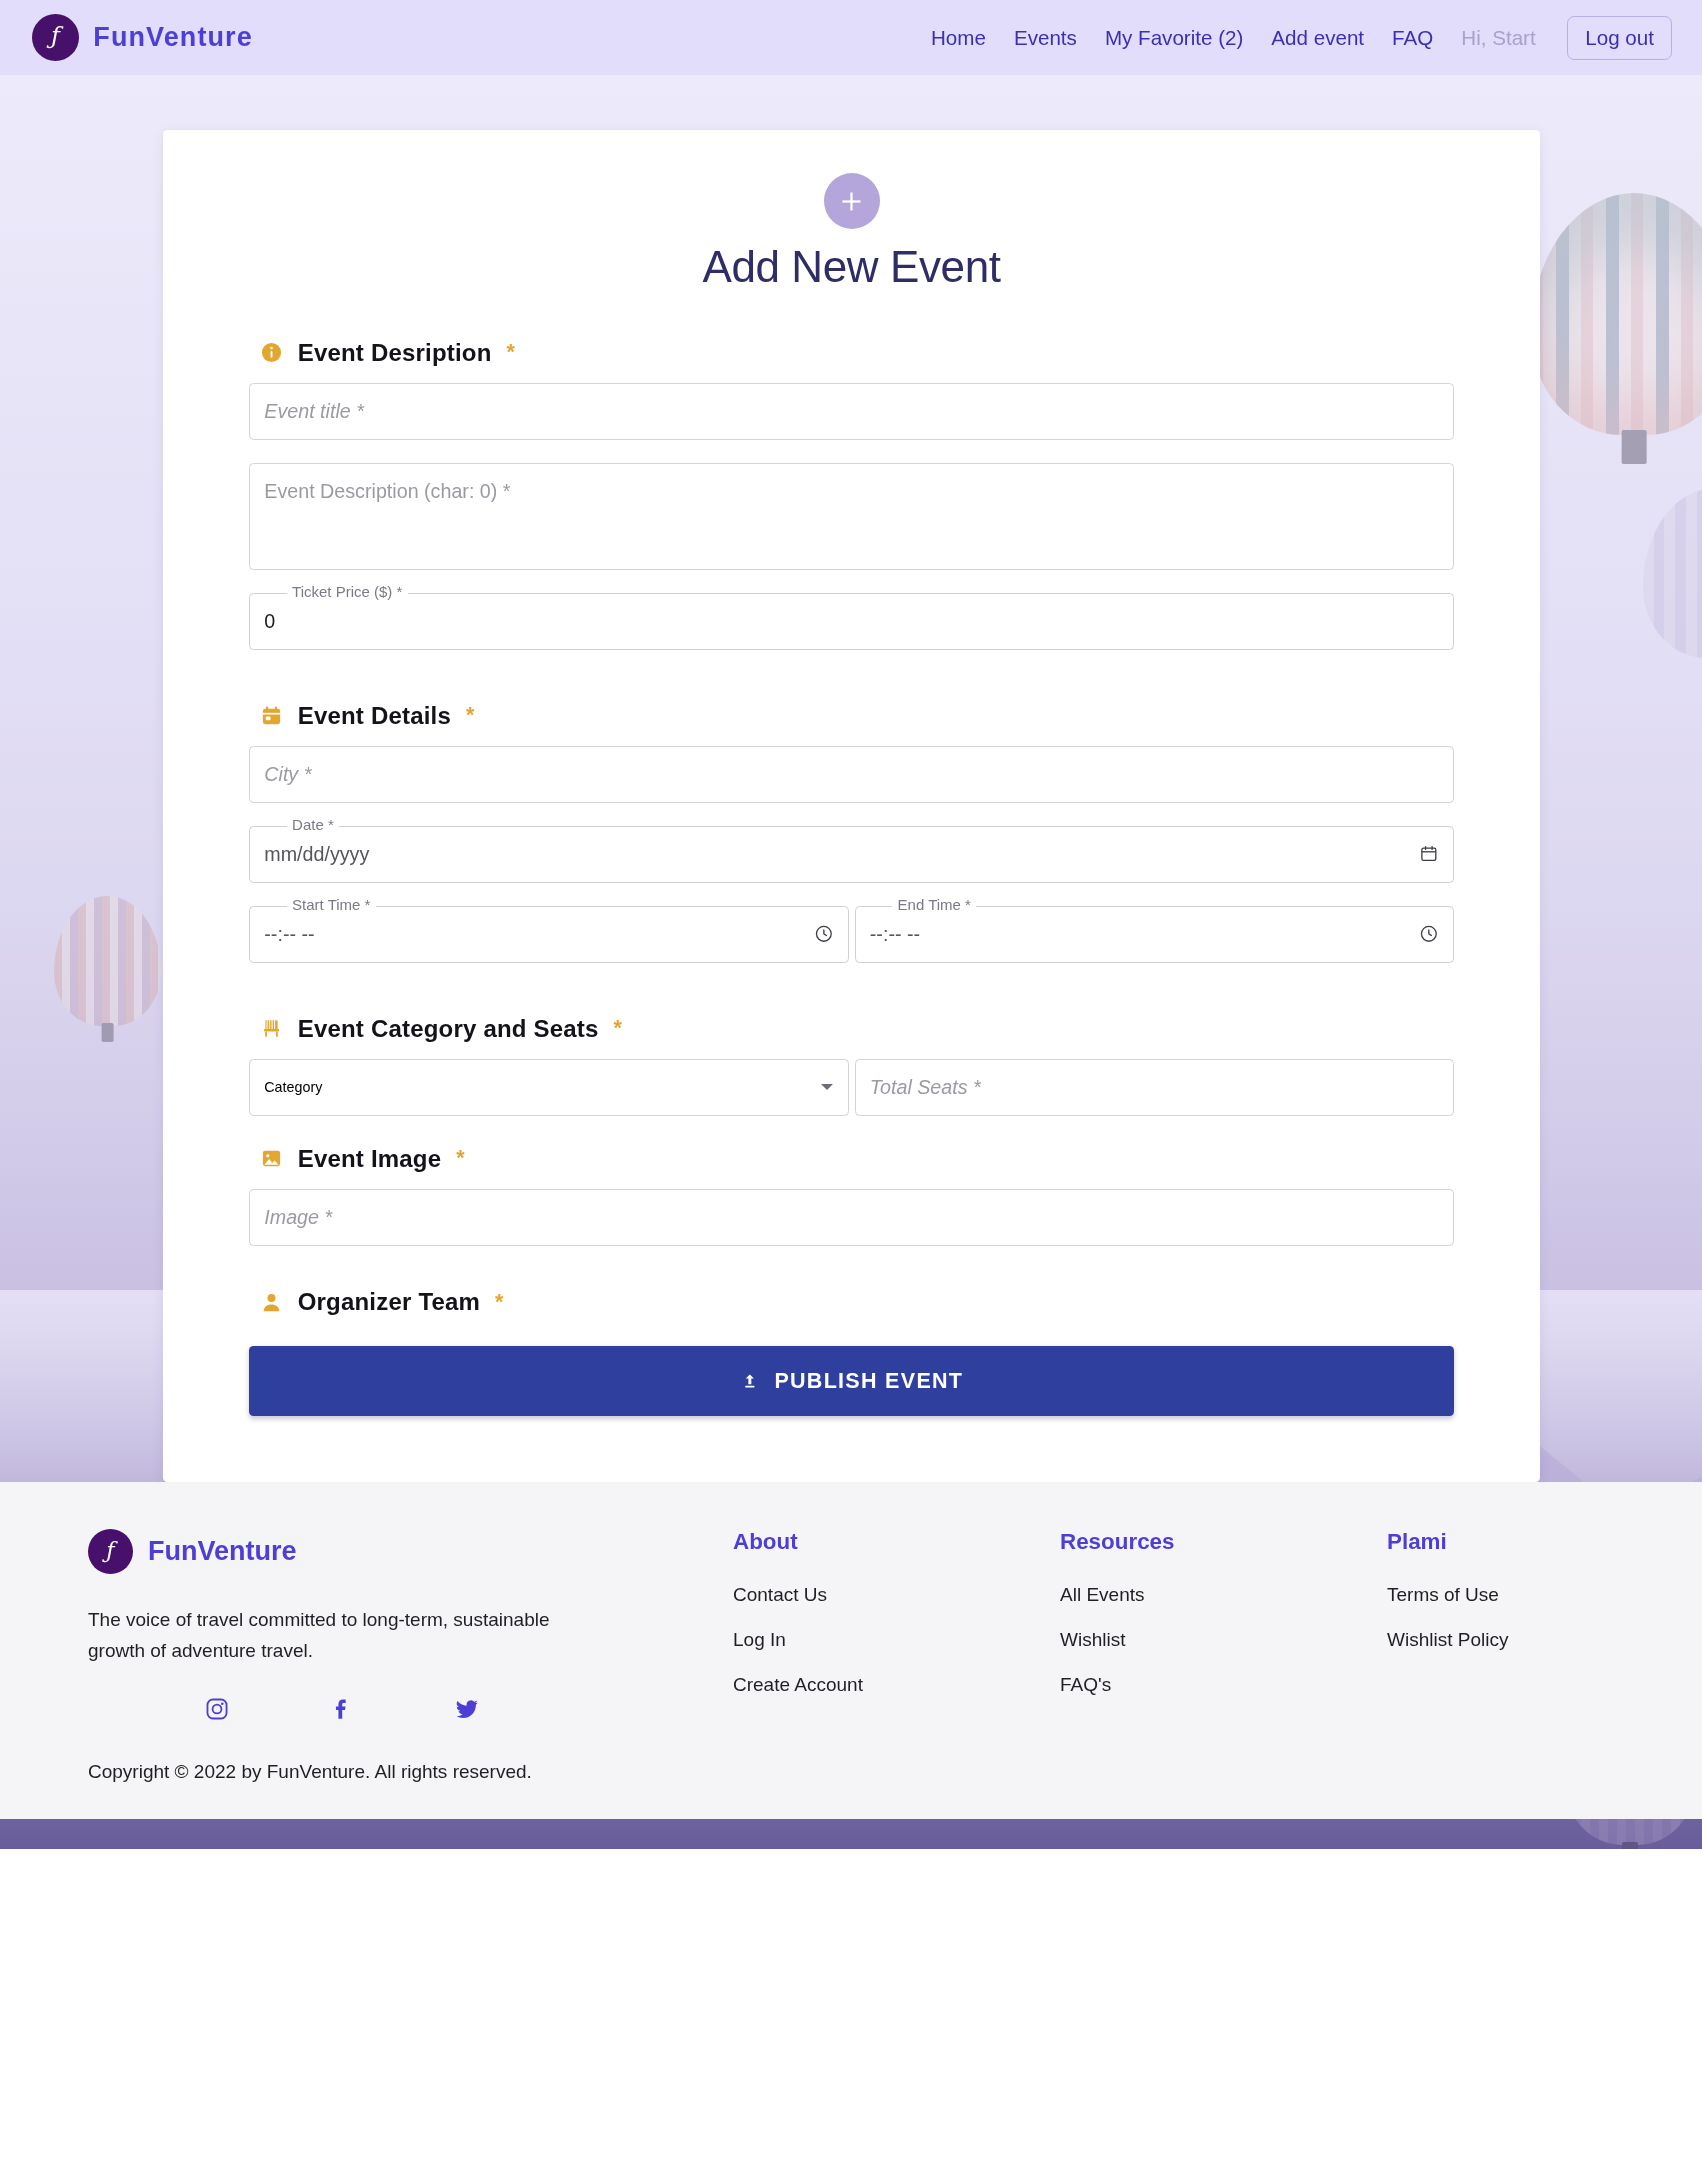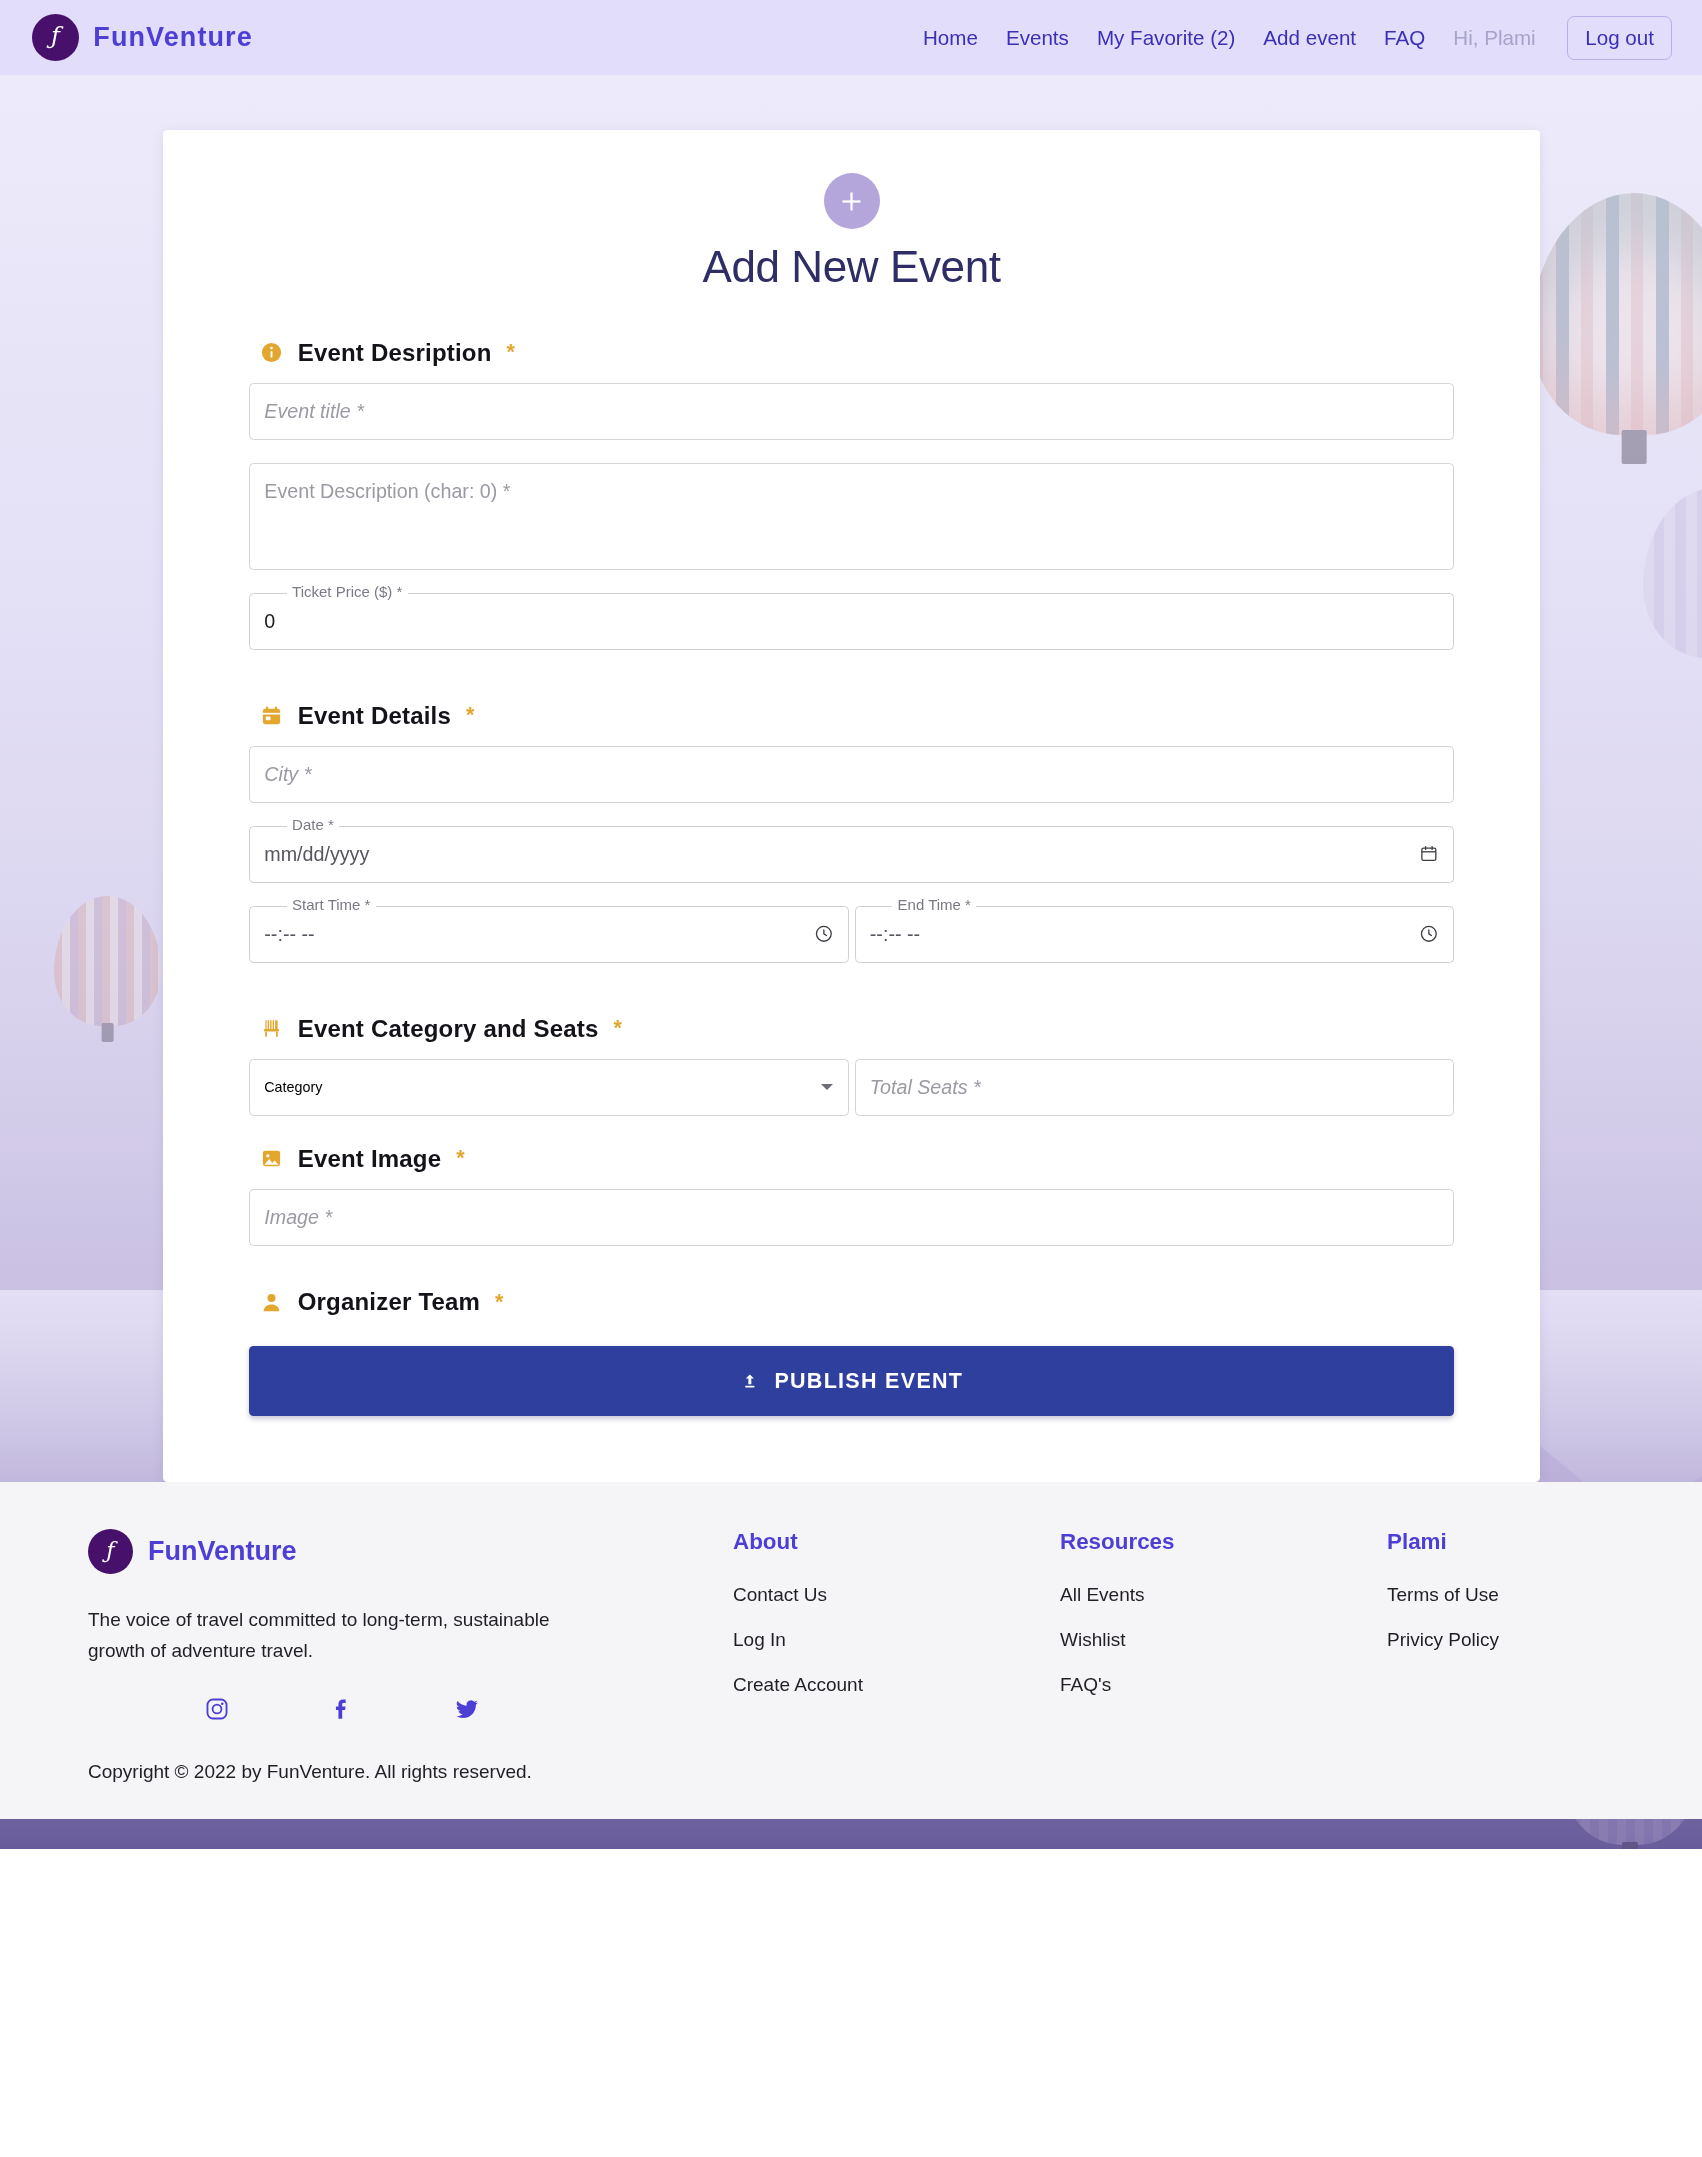--- a/index.html
+++ b/index.html
@@ -405,21 +405,21 @@
     <div class="brand">
       <div class="brand-mark">ƒ</div>
       <div class="brand-name">FunVenture</div>
     </div>
     <div class="nav-right">
       <a class="nav-link">Home</a>
       <a class="nav-link">Events</a>
       <a class="nav-link">My Favorite (2)</a>
       <a class="nav-link">Add event</a>
       <a class="nav-link">FAQ</a>
-      <span class="nav-greet">Hi, Plami</span>
+      <span class="nav-greet">Hi, Start</span>
       <button class="logout-btn">Log out</button>
     </div>
   </div>
 
   <div class="card">
 
     <div class="card-head">
       <div class="plus-circle">
         <svg width="27" height="27" viewBox="0 0 24 24" aria-hidden="true">
           <path d="M11 4h2v16h-2z" fill="#ffffff"></path>
@@ -618,21 +618,21 @@
       <div class="f-col">
         <div class="f-col-title">Resources</div>
         <a class="f-link">All Events</a>
         <a class="f-link">Wishlist</a>
         <a class="f-link">FAQ's</a>
       </div>
 
       <div class="f-col legal">
         <div class="f-col-title">Plami</div>
         <a class="f-link">Terms of Use</a>
-        <a class="f-link">Privicy Policy</a>
+        <a class="f-link">Wishlist Policy</a>
       </div>
     </div>
 
     <div class="copyright">Copyright © 2022 by FunVenture. All rights reserved.</div>
   </div>
 
 </div>
 
 
 </body></html>

